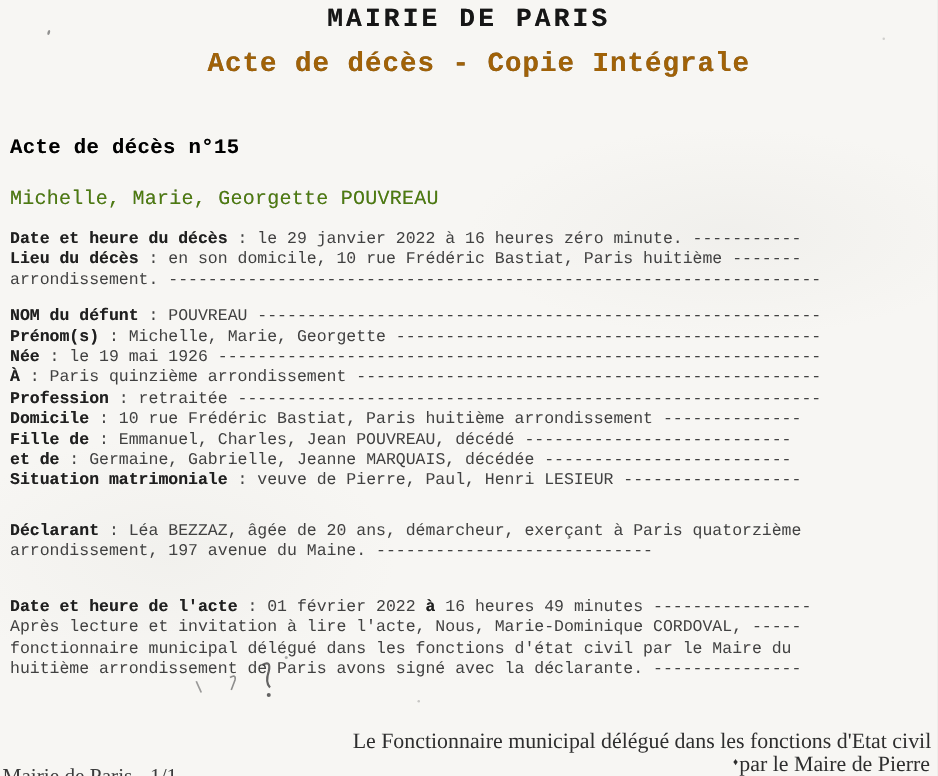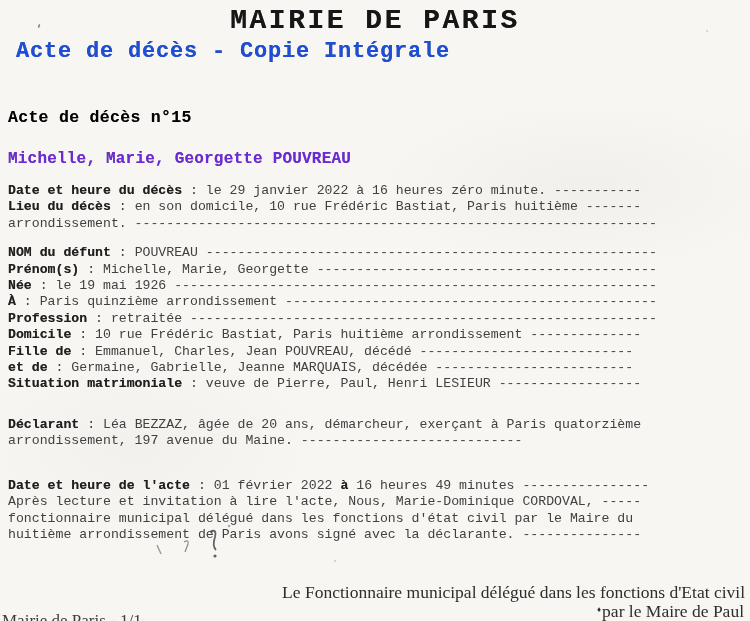--- a/index.html
+++ b/index.html
@@ -13,39 +13,39 @@
   }
   
   .page::before{
     content:"";position:absolute;inset:0;pointer-events:none;
     background:
       radial-gradient(ellipse 300px 120px at 78% 30%, rgba(210,210,205,.18), transparent 70%),
       radial-gradient(ellipse 260px 140px at 18% 72%, rgba(210,210,205,.15), transparent 70%);
   }
   .title{
     position:absolute;top:5px;left:0;right:0;
-    text-align:center;font-weight:700;font-size:28px;letter-spacing:2.5px;
+    text-align:center;font-weight:700;font-size:21px;letter-spacing:2.5px;
     color:#161616;text-shadow:0 0 .5px rgba(0,0,0,.6);
     white-space:nowrap;
   }
   .subtitle{
     position:absolute;top:39px;left:0;right:0;
-    font-weight:700;font-size:22px;letter-spacing:.8px;
-    color:#1d4ed8;text-shadow:0 0 .4px rgba(0,0,0,.55);
+    text-align:center;font-weight:700;font-size:22px;letter-spacing:.8px;
+    color:#a16207;text-shadow:0 0 .4px rgba(0,0,0,.55);
     white-space:nowrap;
     padding-left:16px;
   }
   .act-number{
     position:absolute;top:108px;left:8px;
     font-weight:700;font-size:16.5px;letter-spacing:.3px;color:#000000;
     text-shadow:0 0 .4px rgba(0,0,0,.45);white-space:nowrap;
   }
   .deceased-name{
     position:absolute;top:150px;left:8px;
-    font-weight:700;font-size:16px;letter-spacing:.2px;color:#6d28d9;
+    font-weight:400;font-size:16px;letter-spacing:.2px;color:#4d7c0f;
     text-shadow:0 0 .4px rgba(0,0,0,.4);white-space:nowrap;
   }
   .act-body{
     position:absolute;top:183px;left:8px;right:0;
     font-size:13.2px;line-height:16.4px;white-space:pre;color:#414141;
   }
   .act-body .group:nth-child(1){margin-bottom:13px;}
   .act-body .group:nth-child(2){margin-bottom:24px;}
   .act-body .group:nth-child(3){margin-bottom:28px;}
   .act-body .lbl{font-weight:700;color:#1f1f1f;text-shadow:0 0 .4px rgba(0,0,0,.5);}
@@ -90,18 +90,18 @@
     <path d="M70,14 q7,-4 5,5 q-3,9 1,13" stroke="#3f3f3f" stroke-width="1.8" fill="none" opacity="0.8"></path>
     <circle cx="75" cy="38" r="1.6" fill="#3f3f3f" opacity="0.8"></circle>
     <circle cx="89" cy="8" r="1.2" fill="#5c5c5c" opacity="0.5"></circle>
   </svg>
   <span class="speck s1"></span>
   <span class="speck s2"></span>
   <span class="speck s3"></span>
 
   <div class="sig-caption-1 serif">Le Fonctionnaire municipal délégué dans les fonctions d'Etat civil</div>
   <div class="sig-caption-2 serif">
-    <span class="sig-mark">♦</span><span>par le Maire de Paul</span>
+    <span class="sig-mark">♦</span><span>par le Maire de Pierre</span>
   </div>
 
   <div class="footer-cut serif">Mairie de Paris - 1/1</div>
 
 </div>
 
 </body></html>

